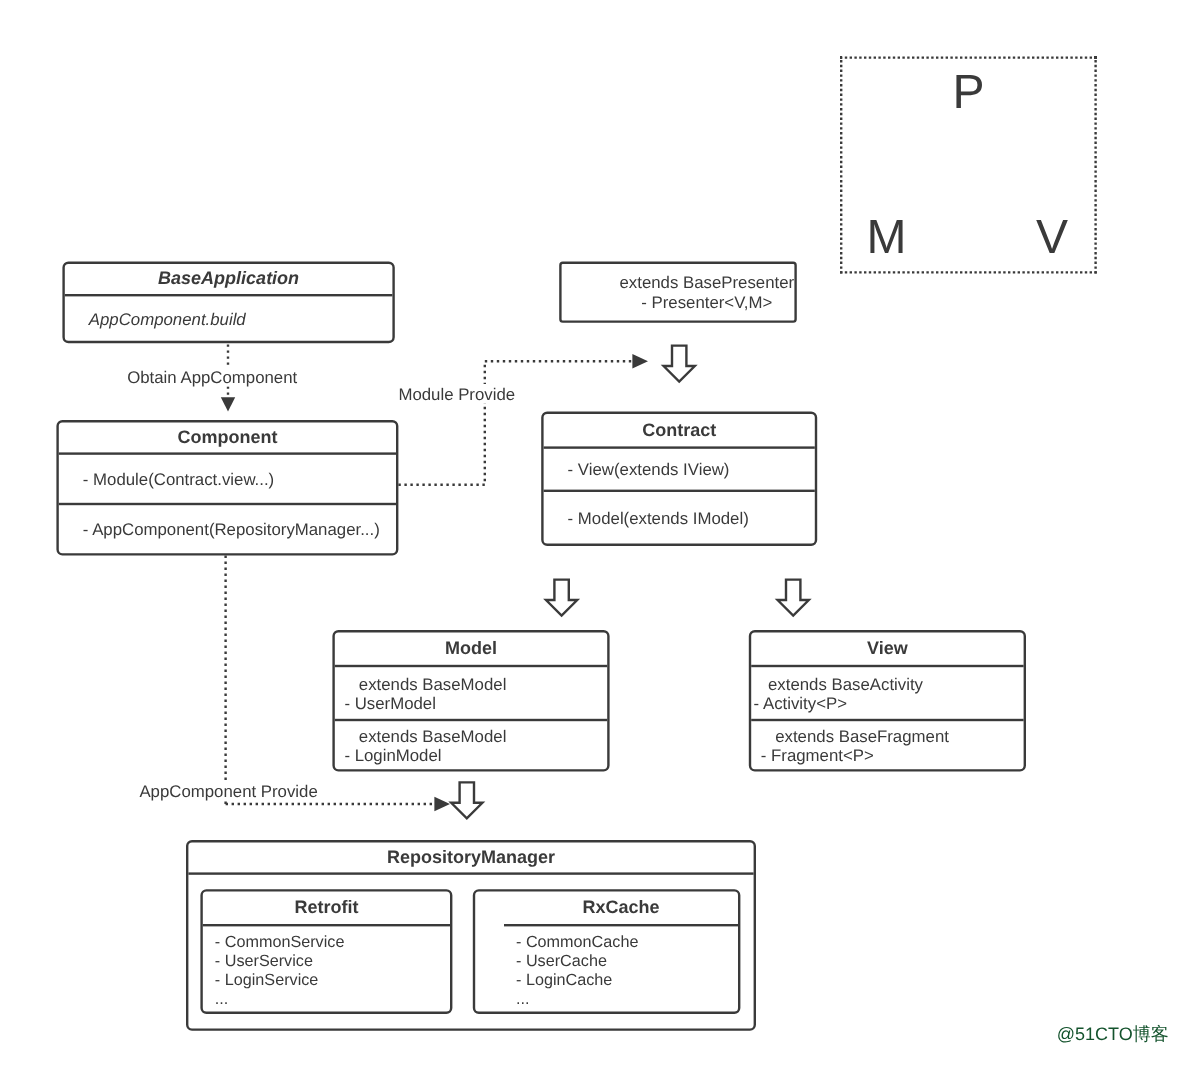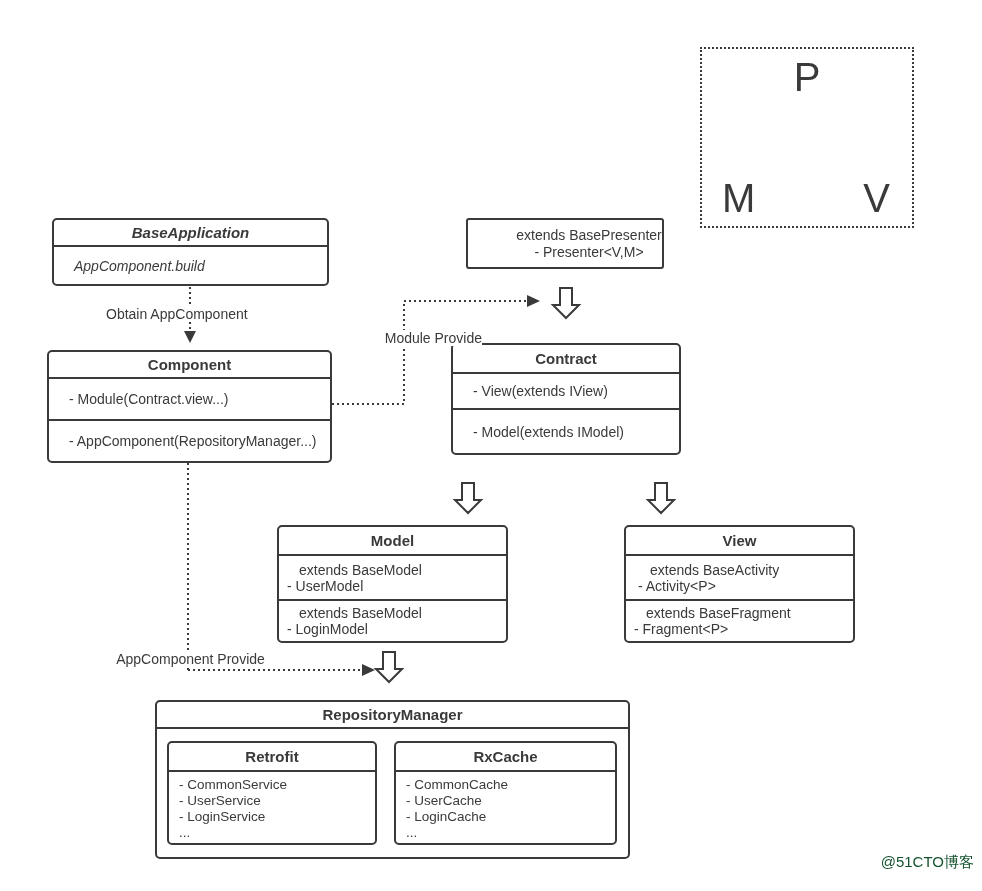--- a/index.html
+++ b/index.html
@@ -107,21 +107,21 @@
       <div class="ln2">- UserModel</div>
     </div>
     <div class="row" style="padding-left:8px;">
       <div class="ln1">extends BaseModel</div>
       <div class="ln2">- LoginModel</div>
     </div>
   </div>
 
   <div class="uml" style="left:624px; top:525px; width:231px; height:118px;">
     <div class="title" style="height:29px;">View</div>
-    <div class="row" style="height:45px; padding-left:12px;">
+    <div class="row" style="height:45px; padding-left:2px;">
       <div class="ln1">extends BaseActivity</div>
       <div class="ln2">- Activity&lt;P&gt;</div>
     </div>
     <div class="row" style="padding-left:8px;">
       <div class="ln1">extends  BaseFragment</div>
       <div class="ln2">- Fragment&lt;P&gt;</div>
     </div>
   </div>
 
   <div class="uml" style="left:155px; top:700px; width:475px; height:159px;">
@@ -131,29 +131,29 @@
   <div class="subbox" style="left:167px; top:741px; width:210px; height:104px;">
     <div class="title">Retrofit</div>
     <div class="items">
       <div>- CommonService</div>
       <div>- UserService</div>
       <div>- LoginService</div>
       <div>...</div>
     </div>
   </div>
 
-  <div class="subbox" style="left:394px; top:741px; width:223px; height:104px;">
+  <div class="subbox" style="left:394px; top:741px; width:223px; height:104px;padding-left:24px;">
     <div class="title">RxCache</div>
     <div class="items">
       <div>- CommonCache</div>
       <div>- UserCache</div>
       <div>- LoginCache</div>
       <div>...</div>
     </div>
   </div>
 
   <div class="conn-label whitebg" style="left:106px; top:306px; width:168px; text-align:left;">Obtain AppComponent</div>
-  <div class="conn-label whitebg" style="left:332px; top:330px; width:150px; text-align:right;">Module Provide</div>
+  <div class="conn-label whitebg" style="left:332px; top:320px; width:150px; text-align:left;">Module Provide</div>
   <div class="conn-label whitebg" style="left:113px; top:651px; width:155px; text-align:center;">AppComponent Provide</div>
 
   <div class="watermark">@51CTO博客</div>
 
 </div>
 
 </body></html>

